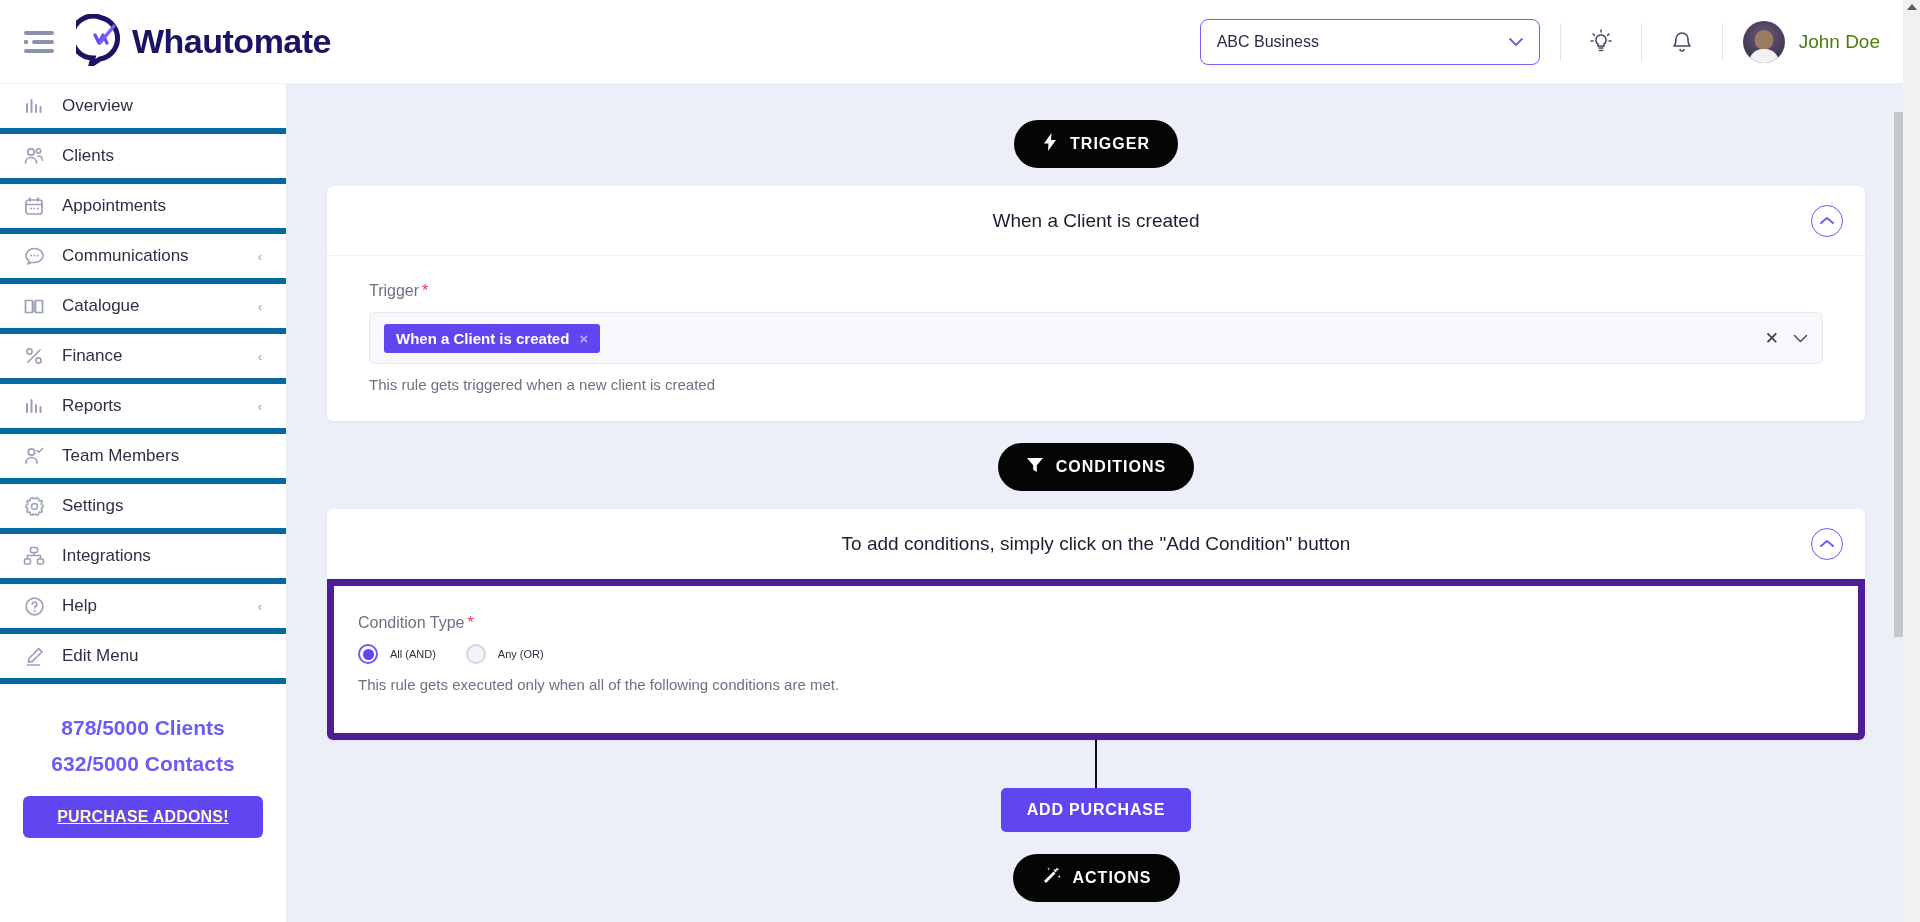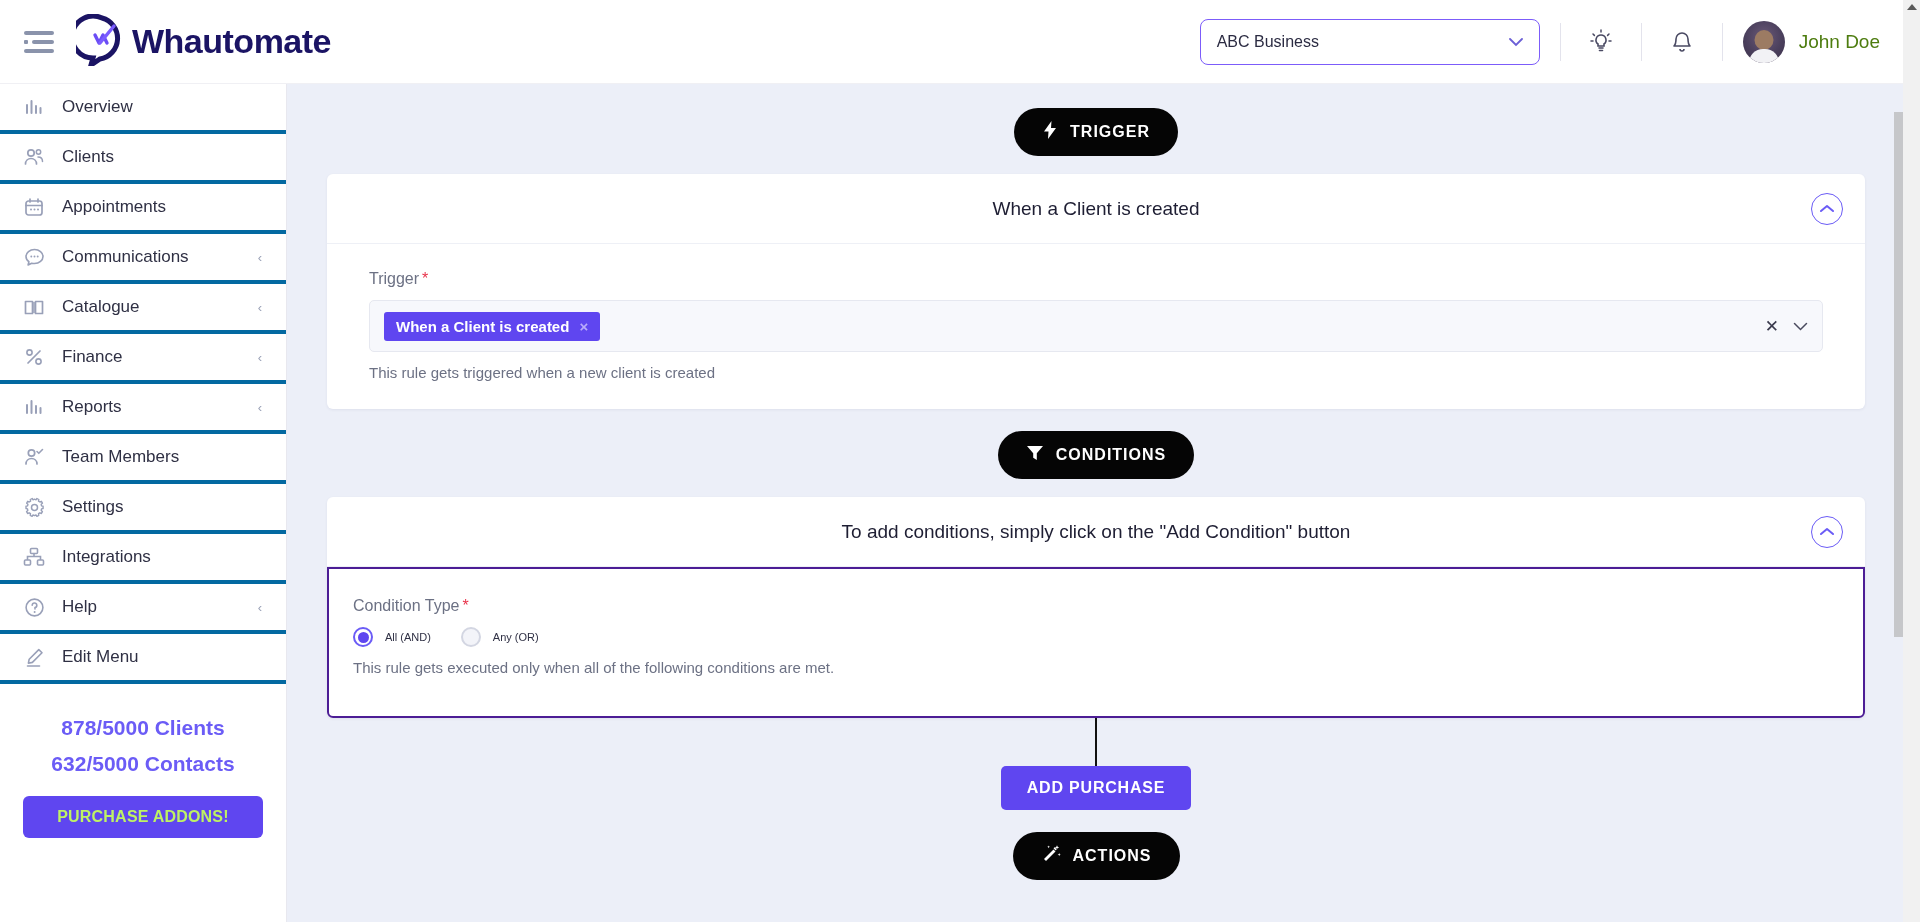--- a/index.html
+++ b/index.html
@@ -77,55 +77,56 @@
     position:absolute; top: 84px; left:0;
     width: 287px; height: 838px;
     background:#fff;
     border-right:1px solid #e8e8ef;
     overflow:hidden;
     z-index: 20;
   }
   .nav-item {
     height: 50px; display:flex; align-items:center;
     padding: 0 24px 0 22px;
-    border-bottom:4px solid #0369a1;
+    border-bottom:6px solid #0369a1;
     cursor:pointer; gap:16px;
   }
   .nav-item:first-child { border-top: none; }
   .nav-label { font-size:17px; color:#2f3044; white-space:nowrap; }
   .nav-icon { width:24px; height:24px; flex:none; color:#99a0b8; display:flex; align-items:center; justify-content:center; }
   .nav-chev { margin-left:auto; color:#9aa1b7; font-size:13px; }
 
   #usage {
     margin-top: 26px; padding: 0 18px; text-align:center;
   }
   .usage-line {
     color:#6b5cf6; font-weight:bold; font-size:21px;
     line-height:36px; white-space:nowrap;
   }
   #purchase-btn {
     margin: 14px auto 0;
     width: 240px; height: 42px;
-    background:#5f46f0; color:#bef264;
+    background:#5f46f0; color:#fef9c3;
     border-radius:6px; border:none;
     font-size:16px; font-weight:bold;
     letter-spacing:0.2px;
     display:flex; align-items:center; justify-content:center;
     cursor:pointer;
     font-family:"Liberation Sans", sans-serif;
+    text-decoration:underline;
   }
 
   
   #main {
     position:absolute; top:84px; left:287px;
     width: 1618px; height: 838px;
     background:#eceff8;
     overflow:hidden;
   }
-  #canvas { position:relative; width:100%; padding-top: 24px; }
+  #canvas { position:relative; width:100%; padding-top: 36px; }
 
   .pill {
     margin: 0 auto;
     background:#050505; color:#fff;
     border-radius: 26px;
     height: 48px;
     display:inline-flex; align-items:center; justify-content:center;
     gap:12px; padding: 0 28px;
     font-size:16px; font-weight:bold; letter-spacing:1px;
     cursor:pointer;
@@ -170,21 +171,21 @@
   }
   .chip-x { color:#b9abfa; font-size:15px; cursor:pointer; }
   .select-actions { margin-left:auto; display:flex; align-items:center; gap:14px; color:#3a3a4d; }
   .select-actions .x { font-size:17px; cursor:pointer; }
   .select-actions .cv { font-size:13px; color:#555; cursor:pointer; }
 
   .helper { font-size:15px; color:#6c7184; margin-top:12px; }
 
   
   #condition-card .card-body {
-    border: 2px solid #4c1d95;
+    border: 7px solid #4c1d95;
     border-radius: 0 0 6px 6px;
     padding: 28px 24px 40px 24px;
     margin: 0;
   }
   .radio-row { display:flex; align-items:center; gap:30px; margin-top: 6px; }
   .radio-opt { display:flex; align-items:center; gap:12px; cursor:pointer; }
   .radio {
     width:20px; height:20px; border-radius:50%;
     border:2px solid #d3d6e2; background:#f3f4f9; flex:none;
     display:flex; align-items:center; justify-content:center;

